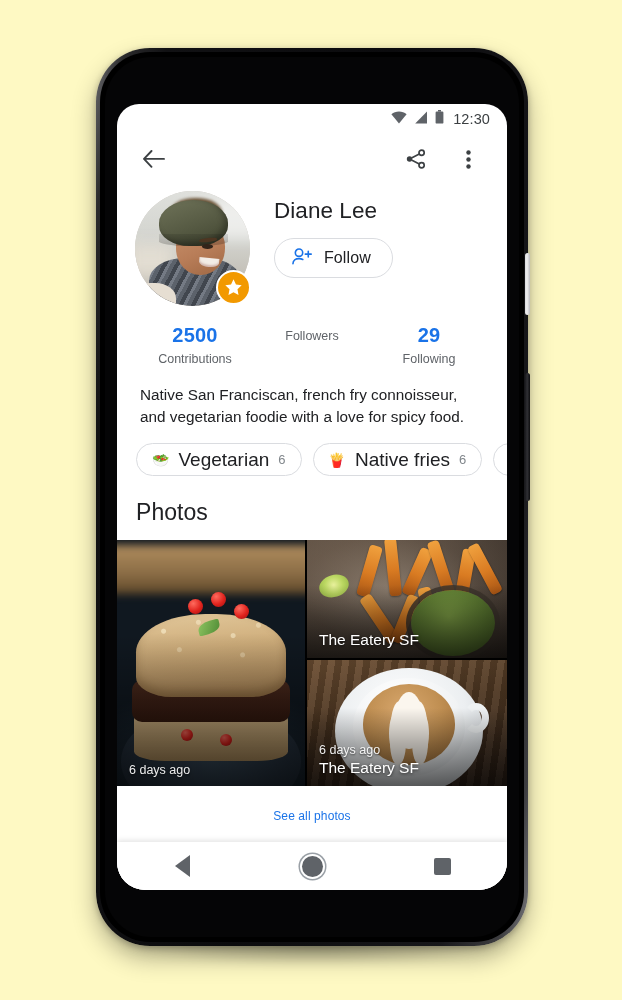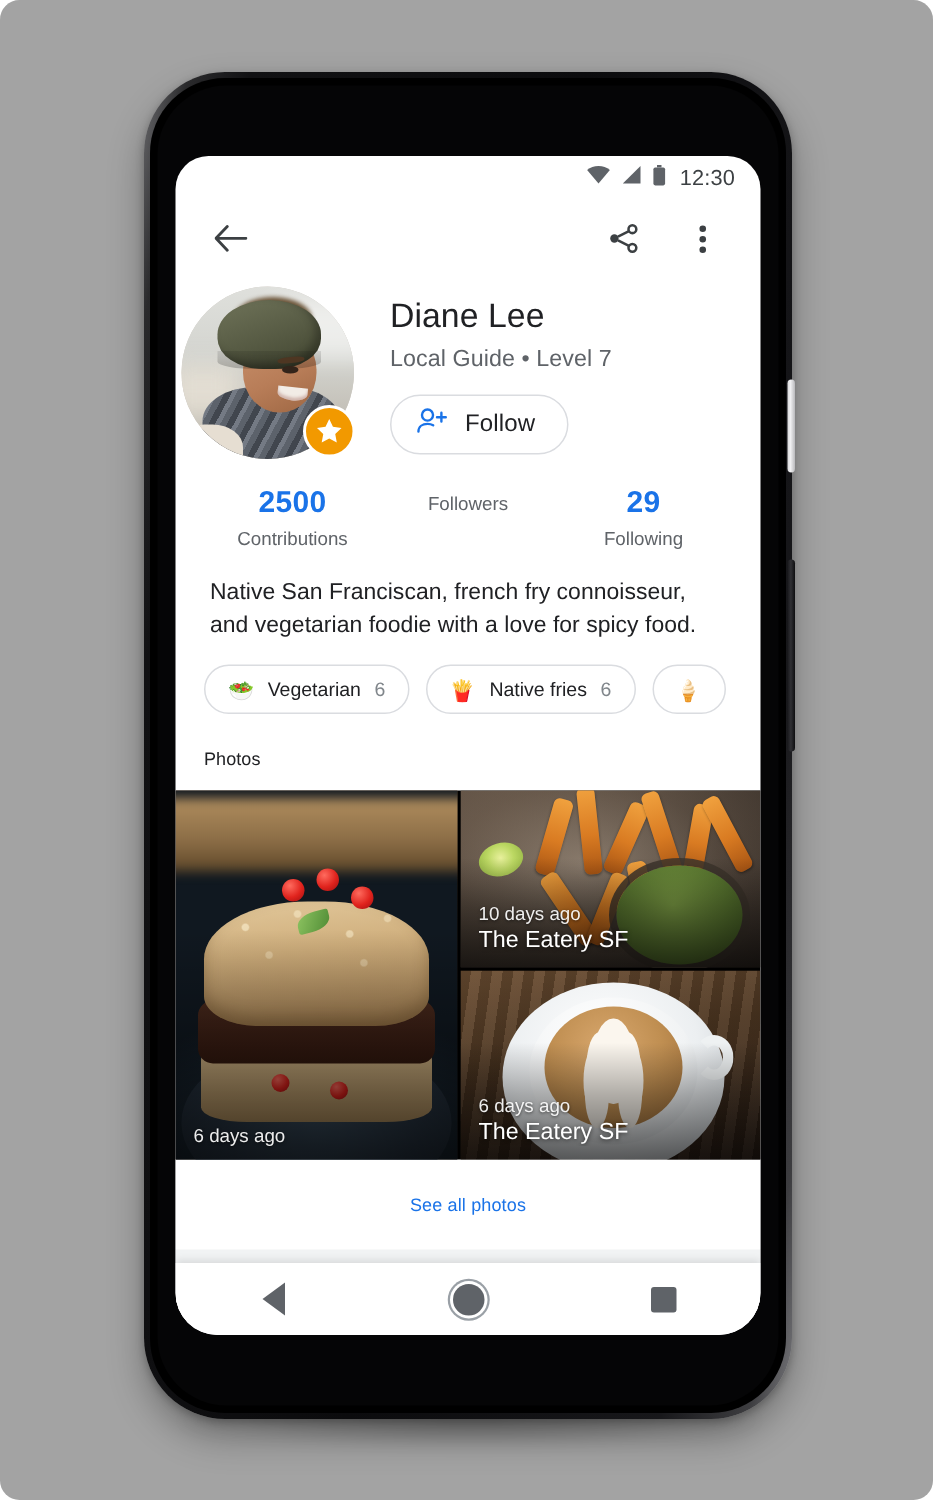--- a/index.html
+++ b/index.html
@@ -10,22 +10,21 @@
     background: #ffffff;
     font-family: "Liberation Sans", sans-serif;
     overflow: hidden;
   }
 
   
   #stage {
     position: relative;
     width: 622px;
     height: 1000px;
-    background: #a3a3a3;
-    border-radius: 13px;
+    background: #fef9c3;
   }
 
   .device-shadow {
     position: absolute;
     left: 118px; top: 930px;
     width: 390px; height: 34px;
     border-radius: 50%;
     background: radial-gradient(ellipse at center, rgba(0,0,0,0.26) 0%, rgba(0,0,0,0.12) 45%, rgba(0,0,0,0) 72%);
     filter: blur(5px);
   }
@@ -144,21 +143,21 @@
   .tb-btn {
     width: 30px; height: 30px;
     display: flex; align-items: center; justify-content: center;
     cursor: pointer;
   }
   .tb-btn.share { margin-right: 22px; }
 
   
   .profile {
     display: flex;
-    padding: 7px 0 0 4px;
+    padding: 7px 0 0 18px;
   }
   .avatar-wrap {
     position: relative;
     width: 115px; height: 115px;
     flex: 0 0 115px;
   }
   .avatar {
     width: 115px; height: 115px;
     border-radius: 50%;
     overflow: hidden;
@@ -334,27 +333,27 @@
     display: inline-flex;
     align-items: center;
     gap: 9px;
     padding: 0 15px;
     border: 1px solid #dadce0;
     border-radius: 17px;
     background: #ffffff;
     cursor: pointer;
   }
   .chip-emoji { font-size: 14px; line-height: 1; }
-  .chip-label { font-size: 13px; color: #202124; }
+  .chip-label { font-size: 19px; color: #202124; }
   .chip-count { font-size: 13px; color: #80868b; }
 
   
   .section-title {
     padding: 23px 0 0 19px;
-    font-size: 12px;
+    font-size: 23px;
     color: #202124;
     letter-spacing: 0.05px;
   }
 
   
   .photo-grid {
     margin-top: 14px;
     position: relative;
     width: 390px;
     height: 246px;
@@ -684,21 +683,20 @@
         </div>
         <div class="star-badge">
           <svg width="19" height="19" viewBox="0 0 20 20">
             <path d="M10 1.4l2.6 5.5 6 .8-4.4 4.2 1.1 6-5.3-2.9-5.3 2.9 1.1-6L1.4 7.7l6-.8z" fill="#ffffff"></path>
           </svg>
         </div>
       </div>
 
       <div class="prof-text">
         <div class="prof-name">Diane Lee</div>
-        <div class="prof-sub">Local Guide • Level 7</div>
         <div class="follow-btn">
           <span>
             <svg width="21" height="17" viewBox="0 0 22 18">
               <circle cx="7.3" cy="5" r="3.9" stroke="#1a73e8" stroke-width="1.7" fill="none"></circle>
               <path d="M0.9 16.6c0-3.5 2.9-5.4 6.4-5.4 1.5 0 2.9.35 4 1" stroke="#1a73e8" stroke-width="1.7" fill="none" stroke-linecap="round"></path>
               <path d="M17.1 3.4v6.2M14 6.5h6.2" stroke="#1a73e8" stroke-width="1.7" stroke-linecap="round"></path>
             </svg>
           </span>
           <span class="follow-label">Follow</span>
         </div>
@@ -773,21 +771,20 @@
           <div class="fry" style="left:86%; top:2%;  width:12px; height:54px; transform:rotate(-28deg);"></div>
           <div class="fry" style="left:33%; top:44%; width:13px; height:54px; transform:rotate(-34deg);"></div>
           <div class="fry" style="left:46%; top:46%; width:12px; height:50px; transform:rotate(22deg);"></div>
           <div class="fry" style="left:58%; top:40%; width:13px; height:56px; transform:rotate(-12deg);"></div>
           <div class="fry" style="left:70%; top:48%; width:12px; height:46px; transform:rotate(40deg);"></div>
           <div class="lime"></div>
           <div class="dip"></div>
         </div>
         <div class="pscrim"></div>
         <div class="pmeta">
-          <div class="pdate">10 days ago</div>
           <div class="ptitle">The Eatery SF</div>
         </div>
       </div>
 
       <div class="pcell bot">
         <div class="pimg img-latte">
           <div class="wood"></div>
           <div class="saucer"></div>
           <div class="cup"></div>
           <div class="handle"></div>

